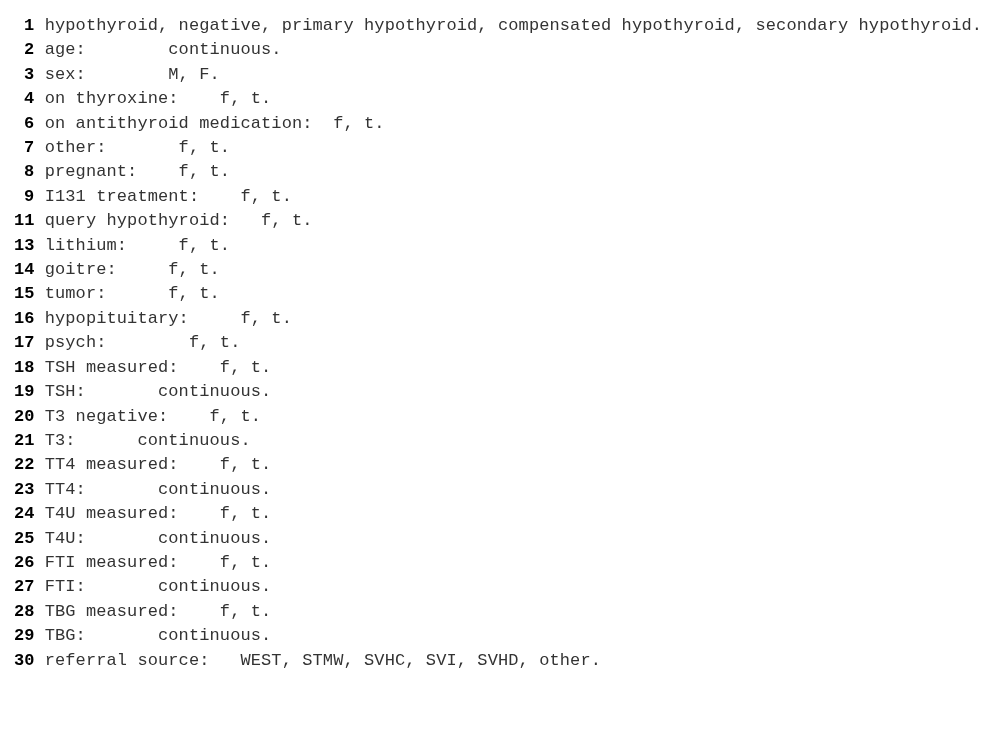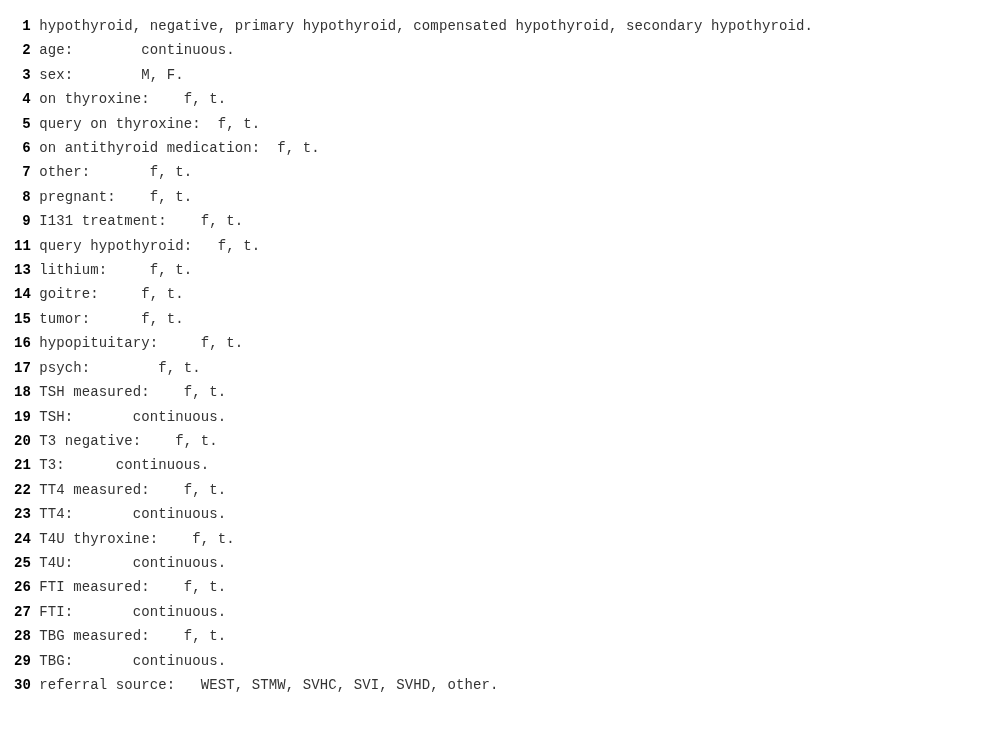--- a/index.html
+++ b/index.html
@@ -6,21 +6,21 @@
     margin: 0;
     padding: 0;
     background: #ffffff;
     width: 1000px;
     height: 749px;
     overflow: hidden;
   }
   .viewport {
     padding: 14px 0 0 14px;
     font-family: "Consolas", "Menlo", "Courier New", monospace;
-    font-size: 14px;
+    font-size: 17px;
     line-height: 24.4px;
     color: #2b2b2b;
     letter-spacing: 0.1px;
     -webkit-font-smoothing: antialiased;
   }
   .code-line {
     white-space: pre;
     display: block;
   }
   .ln {
@@ -37,37 +37,36 @@
   }
 </style>
 </head>
 <body>
 
 <div class="viewport" id="listing">
     <span class="code-line"><span class="ln">1</span> <span class="txt">hypothyroid, negative, primary hypothyroid, compensated hypothyroid, secondary hypothyroid.</span></span>
     <span class="code-line"><span class="ln">2</span> <span class="txt">age:        continuous.</span></span>
     <span class="code-line"><span class="ln">3</span> <span class="txt">sex:        M, F.</span></span>
     <span class="code-line"><span class="ln">4</span> <span class="txt">on thyroxine:    f, t.</span></span>
-    <span class="code-line"><span class="ln">5</span> <span class="txt">query on thyroxine:  f, t.</span></span>
     <span class="code-line"><span class="ln">6</span> <span class="txt">on antithyroid medication:  f, t.</span></span>
     <span class="code-line"><span class="ln">7</span> <span class="txt">other:       f, t.</span></span>
     <span class="code-line"><span class="ln">8</span> <span class="txt">pregnant:    f, t.</span></span>
     <span class="code-line"><span class="ln">9</span> <span class="txt">I131 treatment:    f, t.</span></span>
     <span class="code-line"><span class="ln">11</span> <span class="txt">query hypothyroid:   f, t.</span></span>
     <span class="code-line"><span class="ln">13</span> <span class="txt">lithium:     f, t.</span></span>
     <span class="code-line"><span class="ln">14</span> <span class="txt">goitre:     f, t.</span></span>
     <span class="code-line"><span class="ln">15</span> <span class="txt">tumor:      f, t.</span></span>
     <span class="code-line"><span class="ln">16</span> <span class="txt">hypopituitary:     f, t.</span></span>
     <span class="code-line"><span class="ln">17</span> <span class="txt">psych:        f, t.</span></span>
     <span class="code-line"><span class="ln">18</span> <span class="txt">TSH measured:    f, t.</span></span>
     <span class="code-line"><span class="ln">19</span> <span class="txt">TSH:       continuous.</span></span>
     <span class="code-line"><span class="ln">20</span> <span class="txt">T3 negative:    f, t.</span></span>
     <span class="code-line"><span class="ln">21</span> <span class="txt">T3:      continuous.</span></span>
     <span class="code-line"><span class="ln">22</span> <span class="txt">TT4 measured:    f, t.</span></span>
     <span class="code-line"><span class="ln">23</span> <span class="txt">TT4:       continuous.</span></span>
-    <span class="code-line"><span class="ln">24</span> <span class="txt">T4U thyroxine:    f, t.</span></span>
+    <span class="code-line"><span class="ln">24</span> <span class="txt">T4U measured:    f, t.</span></span>
     <span class="code-line"><span class="ln">25</span> <span class="txt">T4U:       continuous.</span></span>
     <span class="code-line"><span class="ln">26</span> <span class="txt">FTI measured:    f, t.</span></span>
     <span class="code-line"><span class="ln">27</span> <span class="txt">FTI:       continuous.</span></span>
     <span class="code-line"><span class="ln">28</span> <span class="txt">TBG measured:    f, t.</span></span>
     <span class="code-line"><span class="ln">29</span> <span class="txt">TBG:       continuous.</span></span>
     <span class="code-line"><span class="ln">30</span> <span class="txt">referral source:   WEST, STMW, SVHC, SVI, SVHD, other.</span></span>
   </div>
 
 </body></html>

